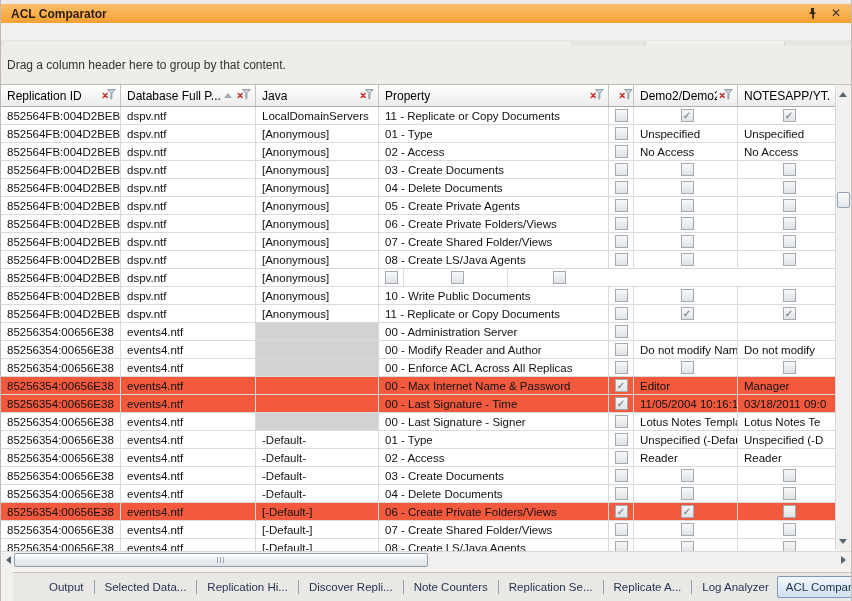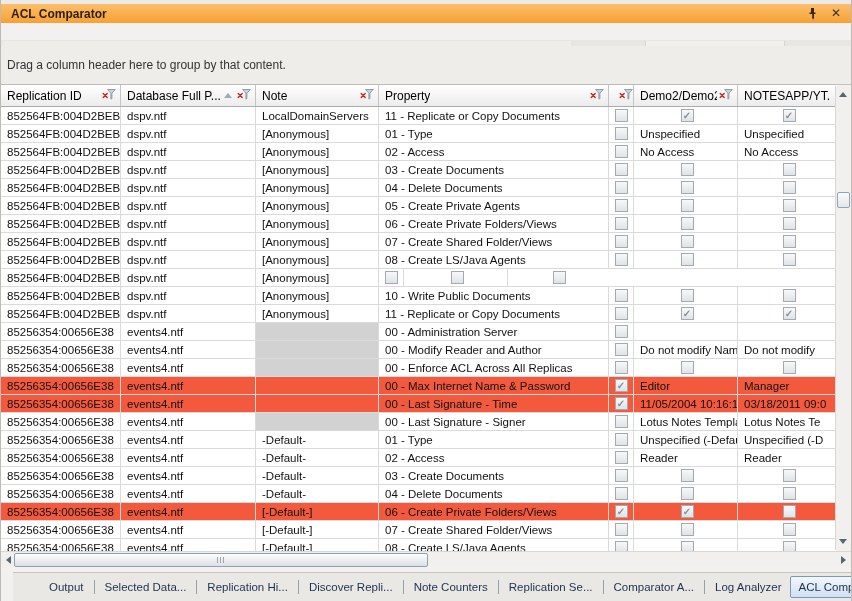--- a/index.html
+++ b/index.html
@@ -130,21 +130,21 @@
         <div class="hcell c1">
           <span class="hlabel">Database Full P...</span>
           <span class="hspacer"></span>
           <span class="sorticon"></span>
           <span class="filtericon"><svg width="14" height="11" viewBox="0 0 14 11">
               <path d="M5.5 0.5 L13.3 0.5 L9.9 4.2 L9.9 9.6 L8.9 10.1 L8.9 4.2 Z" fill="#C9D3DD" stroke="#8795A3" stroke-width="0.9"></path>
               <path d="M1.2 4.6 L5.2 8.6 M5.2 4.6 L1.2 8.6" stroke="#C8281C" stroke-width="1.4" stroke-linecap="round"></path>
             </svg></span>
         </div>
         <div class="hcell c2">
-          <span class="hlabel">Note</span>
+          <span class="hlabel">Java</span>
           <span class="hspacer"></span>
           <span class="filtericon"><svg width="14" height="11" viewBox="0 0 14 11">
               <path d="M5.5 0.5 L13.3 0.5 L9.9 4.2 L9.9 9.6 L8.9 10.1 L8.9 4.2 Z" fill="#C9D3DD" stroke="#8795A3" stroke-width="0.9"></path>
               <path d="M1.2 4.6 L5.2 8.6 M5.2 4.6 L1.2 8.6" stroke="#C8281C" stroke-width="1.4" stroke-linecap="round"></path>
             </svg></span>
         </div>
         <div class="hcell c3">
           <span class="hlabel">Property</span>
           <span class="hspacer"></span>
           <span class="filtericon"><svg width="14" height="11" viewBox="0 0 14 11">
@@ -534,18 +534,18 @@
       <span class="tab">Selected Data...</span>
       <span class="tabdiv"></span>
       <span class="tab">Replication Hi...</span>
       <span class="tabdiv"></span>
       <span class="tab">Discover Repli...</span>
       <span class="tabdiv"></span>
       <span class="tab">Note Counters</span>
       <span class="tabdiv"></span>
       <span class="tab">Replication Se...</span>
       <span class="tabdiv"></span>
-      <span class="tab">Comparator A...</span>
+      <span class="tab">Replicate A...</span>
       <span class="tabdiv"></span>
       <span class="tab">Log Analyzer</span>
       <span class="tab active">ACL Compara...</span>
     </div>
 </div>
 
 </body></html>

